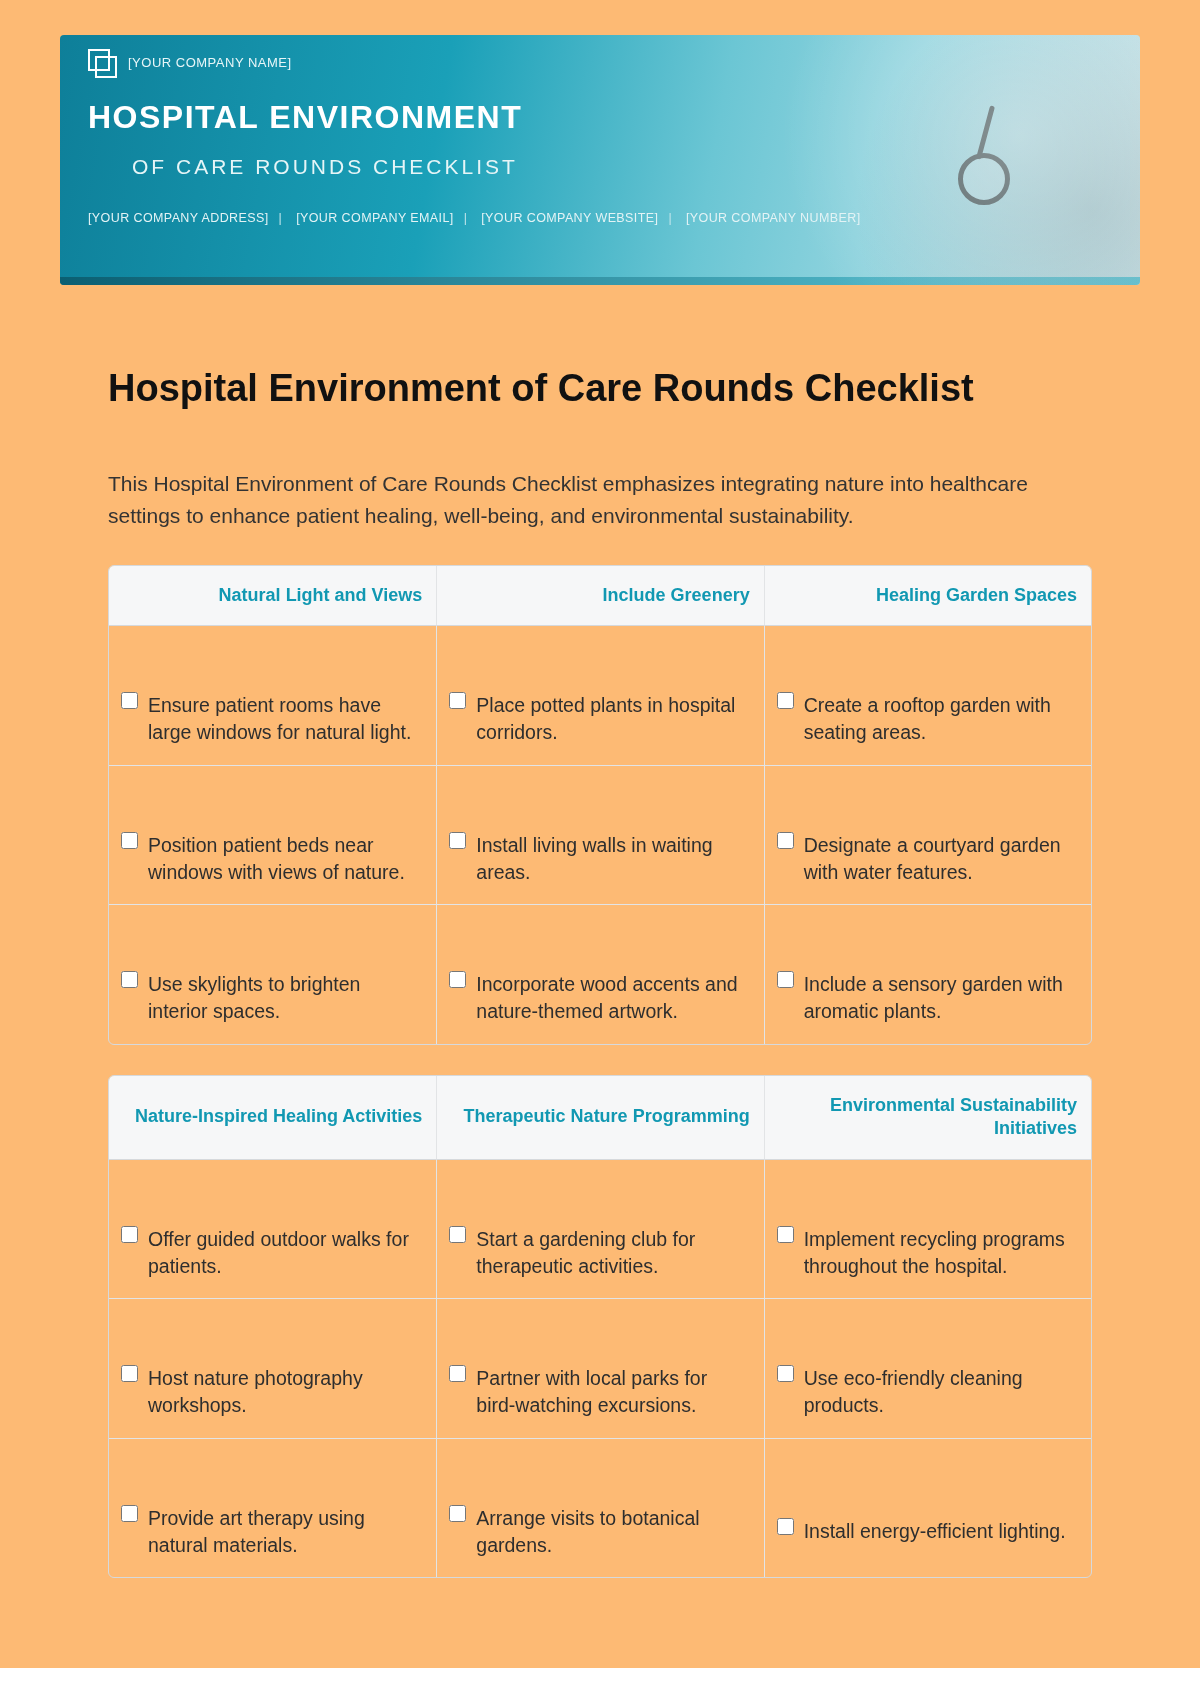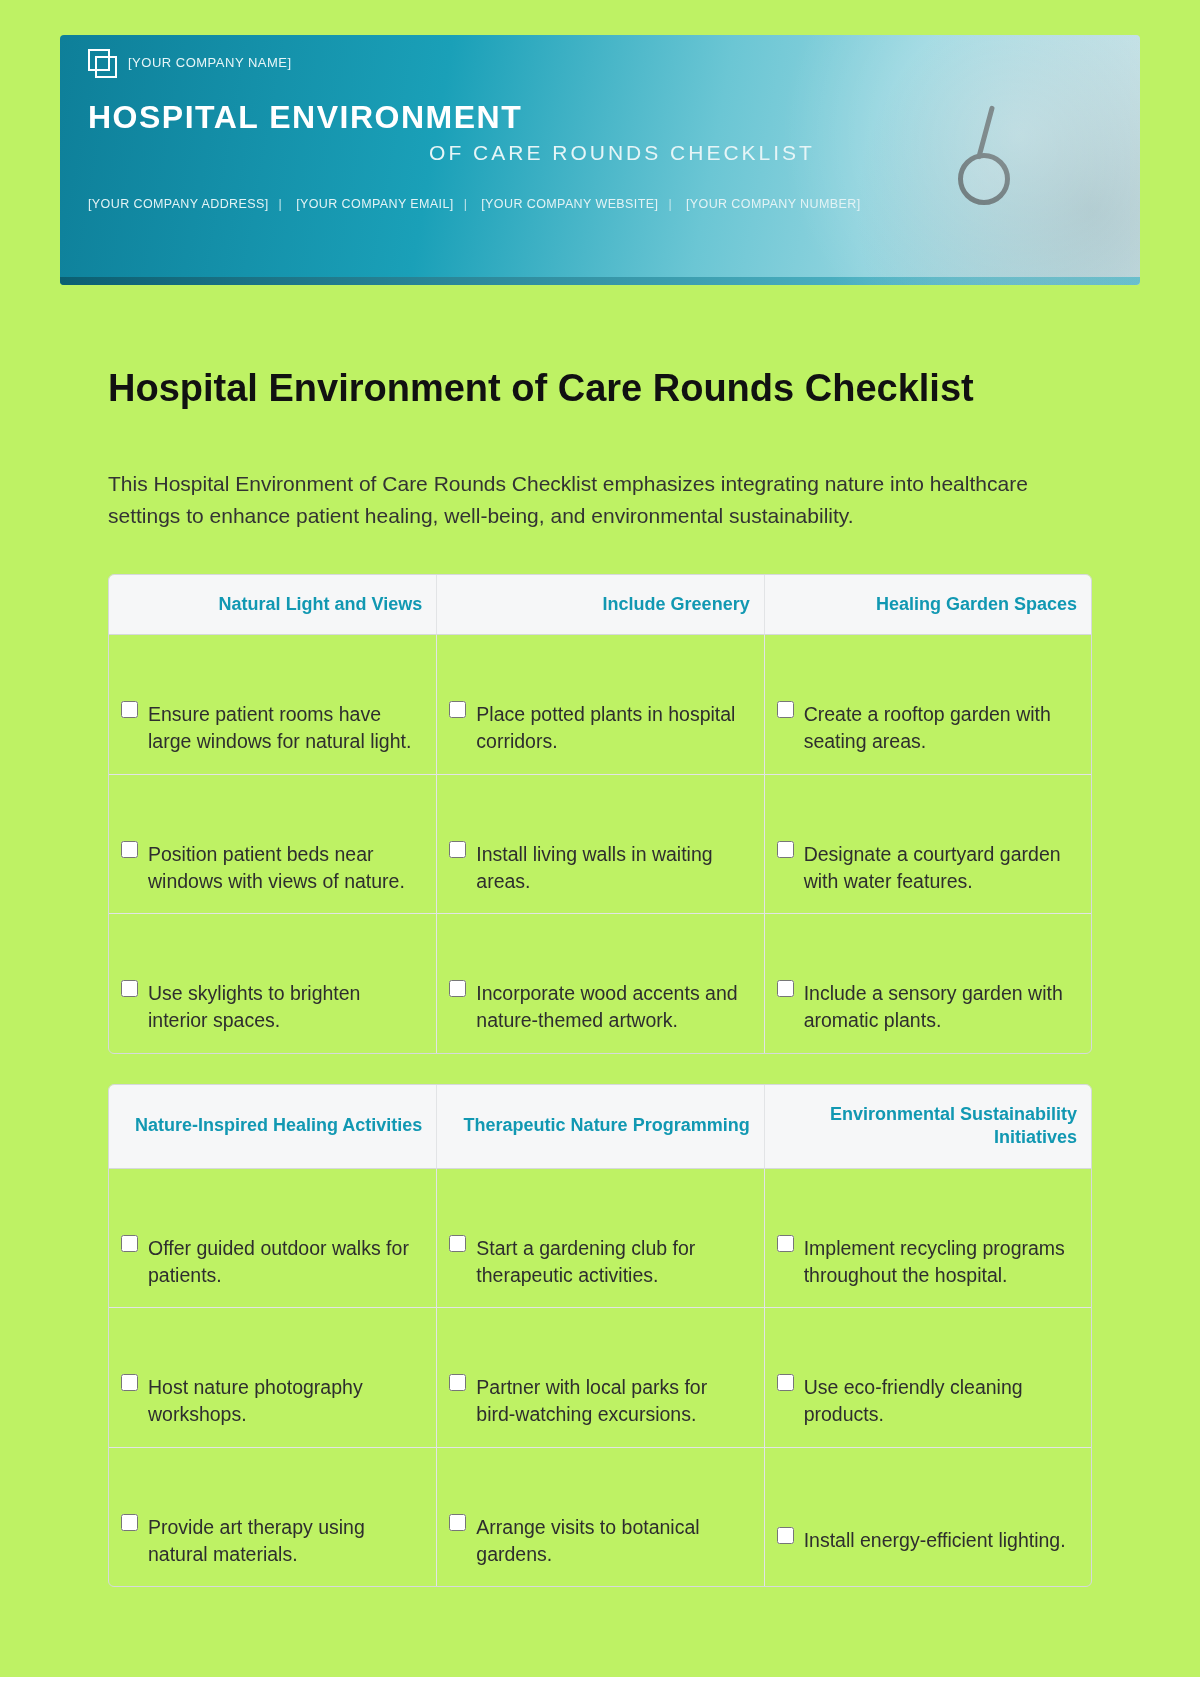--- a/index.html
+++ b/index.html
@@ -4,21 +4,21 @@
 <style>
   * { box-sizing: border-box; margin: 0; padding: 0; }
   body {
     font-family: -apple-system, BlinkMacSystemFont, "Segoe UI", Helvetica, Arial, sans-serif;
     background: #fff;
     width: 1200px;
     color: #333;
   }
   .page {
     width: 1200px;
-    background: #bef264;
+    background: #fdba74;
     padding: 35px 60px 60px 60px;
   }
   .banner {
     position: relative;
     height: 250px;
     border-radius: 4px;
     overflow: hidden;
     margin-bottom: 10px;
     background: linear-gradient(100deg, #0e7f99 0%, #1aa0b8 35%, #6bc6d4 60%, #cde9ee 100%);
   }
@@ -94,23 +94,22 @@
   .banner-title {
     font-size: 32px;
     font-weight: 700;
     letter-spacing: 1.5px;
     line-height: 1.05;
   }
   .banner-subtitle {
     font-size: 21px;
     font-weight: 400;
     letter-spacing: 3px;
-    margin: 6px 0 0 44px;
+    margin: 20px 0 0 44px;
     color: #e6f5f7;
-    text-align: center;
   }
   .contact-row {
     margin-top: 32px;
     font-size: 12.5px;
     letter-spacing: 0.4px;
     color: #e3f3f5;
   }
   .contact-row span.sep {
     display: inline-block;
     margin: 0 10px;
@@ -125,21 +124,21 @@
     font-size: 38px;
     font-weight: 700;
     line-height: 1.25;
     color: #111;
     margin-bottom: 55px;
   }
   .intro {
     font-size: 21px;
     line-height: 1.55;
     color: #333;
-    margin-bottom: 41px;
+    margin-bottom: 32px;
   }
 
   .checklist-table {
     width: 100%;
     border-collapse: separate;
     border-spacing: 0;
     border: 1px solid #d6d9dc;
     border-radius: 6px;
     overflow: hidden;
     margin-bottom: 30px;

